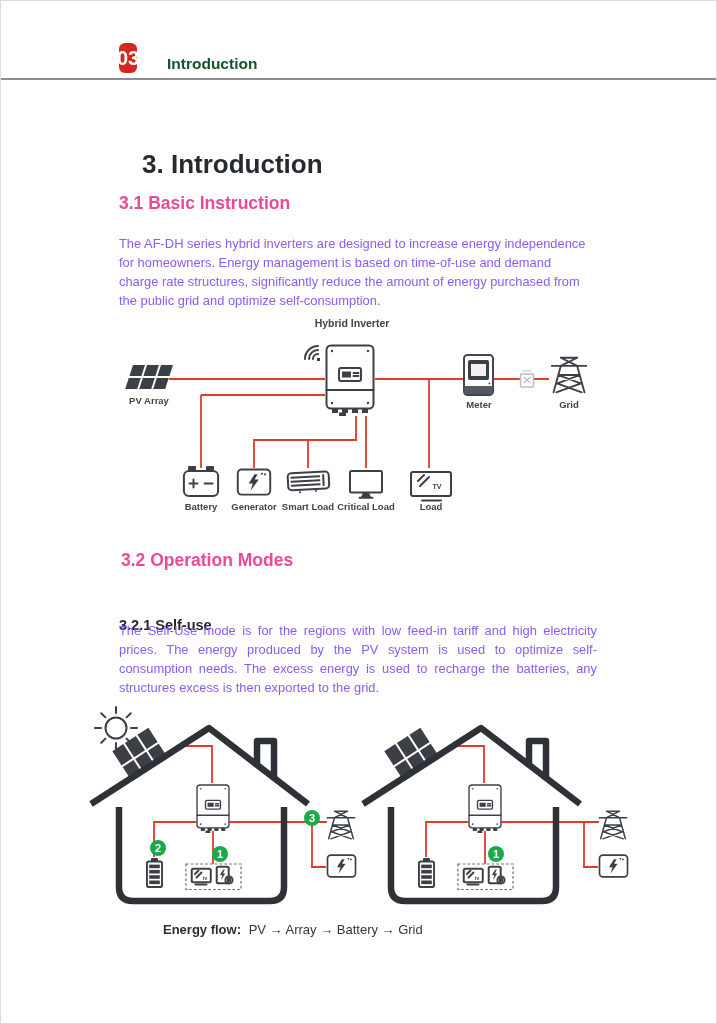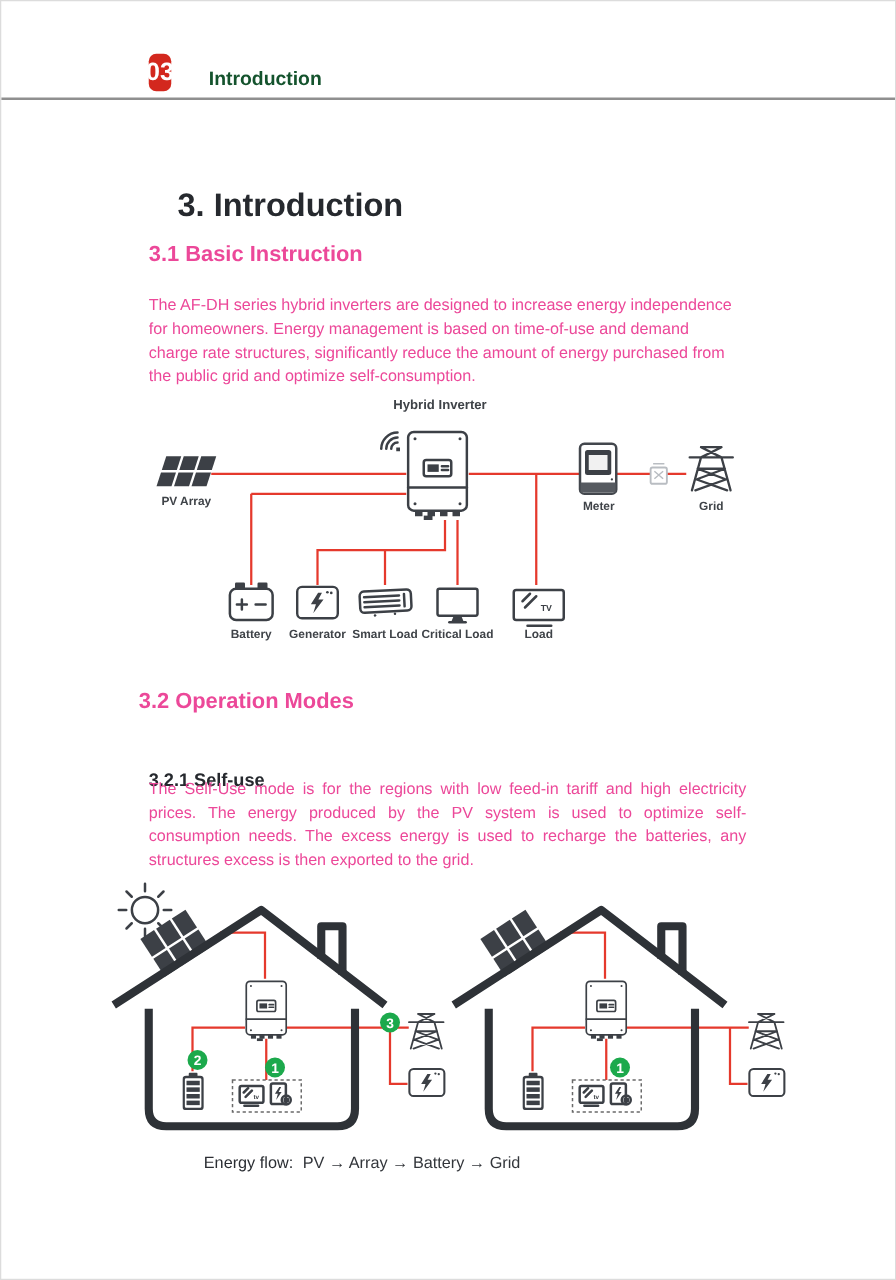--- a/index.html
+++ b/index.html
@@ -13,24 +13,24 @@
   .chap-badge{
     left:118px;top:42px;width:18px;height:30px;background:#d3281e;border-radius:6px;
     color:#ffffff;font-weight:bold;font-size:20px;display:flex;align-items:center;justify-content:center;
   }
   .chap-title{left:166px;top:54px;color:#14532d;font-weight:bold;font-size:15.5px;}
   .header-rule{left:0;top:77px;width:717px;height:2px;background:#8f8f8f;}
   
   .h1{left:117px;top:148px;font-size:26px;font-weight:bold;color:#26292e;margin-left:24px;}
   .h2{font-size:17.5px;font-weight:bold;color:#ec4899;}
   .h3{font-size:14.5px;font-weight:bold;color:#26292e;}
-  .body-text{font-size:12.9px;line-height:19px;color:#ec4899;}
+  .body-text{font-size:12.9px;line-height:19px;color:#8b5cf6;}
   .justify{text-align:justify;}
   .eflow{left:118px;top:921px;font-size:13px;color:#33363b;}
-  .eflow b{font-weight:normal;color:#2b2e33;padding-left:44px;}
+  .eflow b{font-weight:bold;color:#2b2e33;padding-left:44px;}
   
   svg text{font-family:"Liberation Sans",sans-serif;}
   .ic{stroke:#3c4046;fill:none;stroke-width:2;stroke-linecap:round;stroke-linejoin:round;}
   .icf{fill:#3c4046;stroke:none;}
   .red{stroke:#e5392c;stroke-width:1.8;fill:none;stroke-linejoin:miter;}
   .house{stroke:#2e3237;fill:none;stroke-width:6.5;stroke-linejoin:round;}
   .dlbl{font-size:9.5px;font-weight:bold;fill:#3f4348;text-anchor:middle;}
   .dlbl-big{font-size:10.5px;font-weight:bold;fill:#3f4348;text-anchor:middle;}
   .badge-num{font-size:11px;font-weight:bold;fill:#ffffff;text-anchor:middle;}
   .tvtxt{font-size:7px;font-weight:bold;fill:#3c4046;text-anchor:middle;}
@@ -186,21 +186,21 @@
     <text class="tvtxt" x="27" y="17.5">TV</text>
     <path class="ic" stroke-width="1.6" d="M12,29.5 H31"></path>
   </g>
   <text class="dlbl" x="92" y="197">Battery</text>
   <text class="dlbl" x="145" y="197">Generator</text>
   <text class="dlbl" x="199" y="197">Smart Load</text>
   <text class="dlbl" x="257" y="197">Critical Load</text>
   <text class="dlbl" x="322" y="197">Load</text>
 </svg>
 
-<div class="abs h2" style="left:110px;top:549px;">3.2 Operation Modes</div>
+<div class="abs h2" style="left:120px;top:549px;">3.2 Operation Modes</div>
 <div class="abs h3" style="left:118px;top:616px;">3.2.1 Self-use</div>
 <div class="abs body-text justify" style="left:118px;top:620px;width:478px;">The Self-Use mode is for the regions with low feed-in tariff and high electricity prices. The energy produced by the PV system is used to optimize self-consumption needs. The excess energy is used to recharge the batteries, any structures excess is then exported to the grid.</div>
 
 <svg class="abs" style="left:80px;top:700px;" width="290" height="220" viewBox="0 0 290 220">
   <g transform="translate(35,27)">
     <circle cx="0" cy="0" r="10.5" class="ic" stroke-width="3.5"></circle>
     <g class="ic" stroke-width="3">
       <path d="M15,0 L21,0 M-15,0 L-21,0 M0,15 L0,21 M0,-15 L0,-21"></path>
       <path d="M10.6,10.6 L14.8,14.8 M-10.6,10.6 L-14.8,14.8 M-10.6,-10.6 L-14.8,-14.8 M10.6,-10.6 L14.8,-14.8"></path>
     </g>

